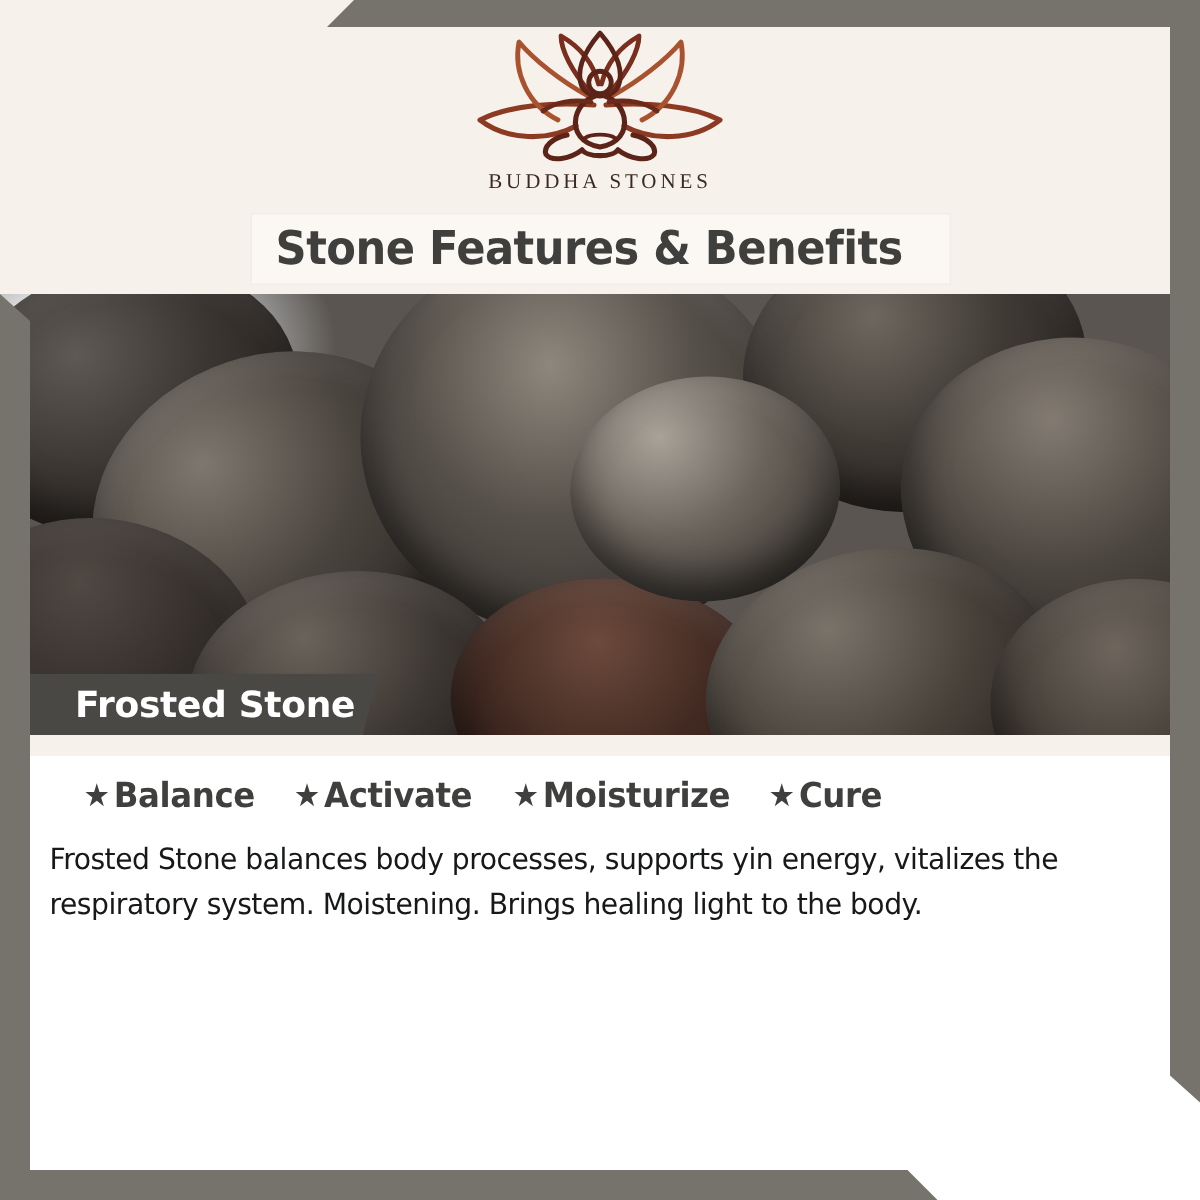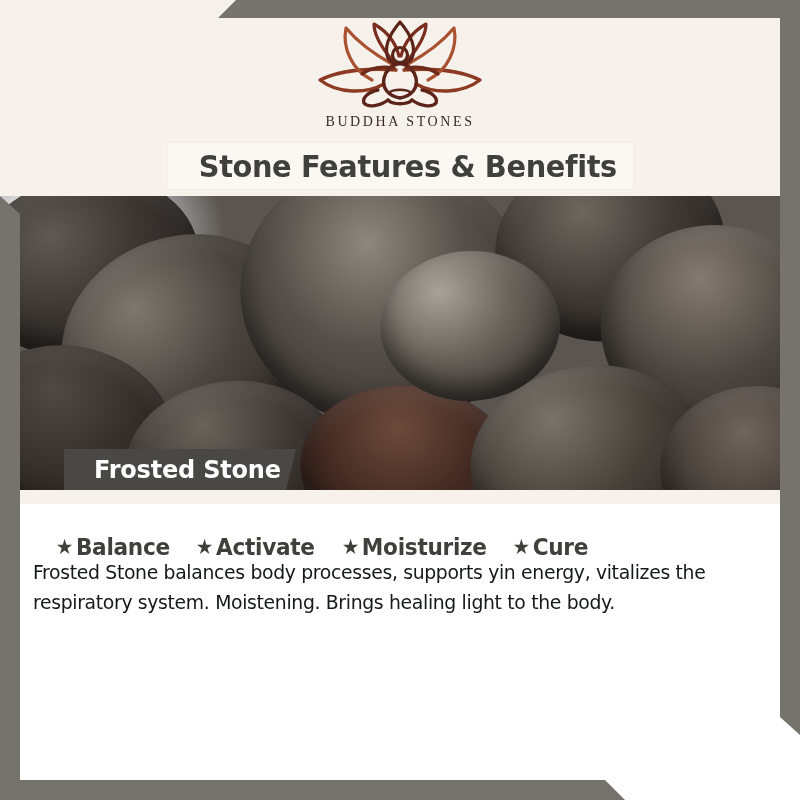--- a/index.html
+++ b/index.html
@@ -93,21 +93,21 @@
   .title-banner {
     position: absolute;
     top: 143px;
     left: 168px;
     width: 465px;
     height: 46px;
     background: #fbf7f3;
     z-index: 12;
     display: flex;
     align-items: center;
-    justify-content: flex-end;
+    justify-content: flex-start;
     box-shadow: 0 0 0 1px rgba(0,0,0,0.015);
   }
   .title-text {
     font-family: "DejaVu Sans", sans-serif;
     font-weight: bold;
     font-size: 31px;
     color: #3f3f3d;
     letter-spacing: -0.4px;
     transform: scaleX(0.93);
     white-space: nowrap;
@@ -150,21 +150,20 @@
     position: absolute;
     top: 449px;
     left: 20px;
     width: 232px;
     height: 41px;
     background: #4a4845;
     z-index: 20;
     display: flex;
     align-items: center;
     clip-path: polygon(0 0, 100% 0, calc(100% - 10px) 100%, 0 100%);
-    margin-left: 44px;
   }
   .stone-label-text {
     margin-left: 30px;
     font-family: "DejaVu Sans", sans-serif;
     font-size: 24px;
     font-weight: 600;
     color: #ffffff;
     letter-spacing: -0.2px;
     white-space: nowrap;
   }
@@ -188,21 +187,20 @@
     background: #f7f1ec;
   }
 
   .benefits {
     position: absolute;
     top: 28px;
     left: 0;
     width: 643px;
     text-align: center;
     white-space: nowrap;
-    margin-top: 16px;
   }
   .benefit {
     display: inline-block;
     font-family: "DejaVu Sans", sans-serif;
     font-weight: bold;
     font-size: 23px;
     color: #3f3f3d;
     letter-spacing: -0.3px;
     transform: scaleX(0.94);
   }

